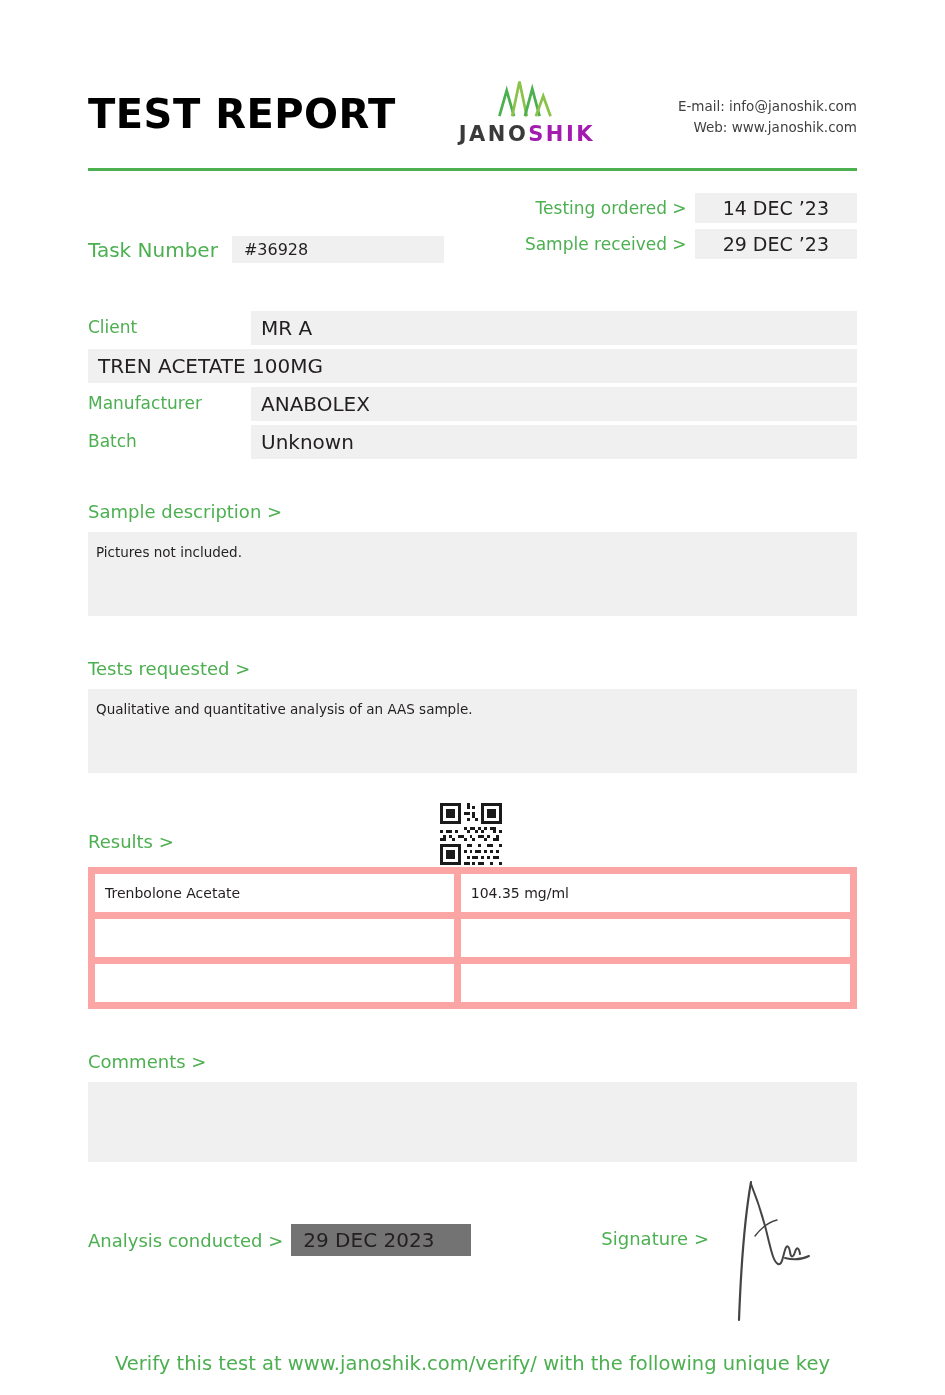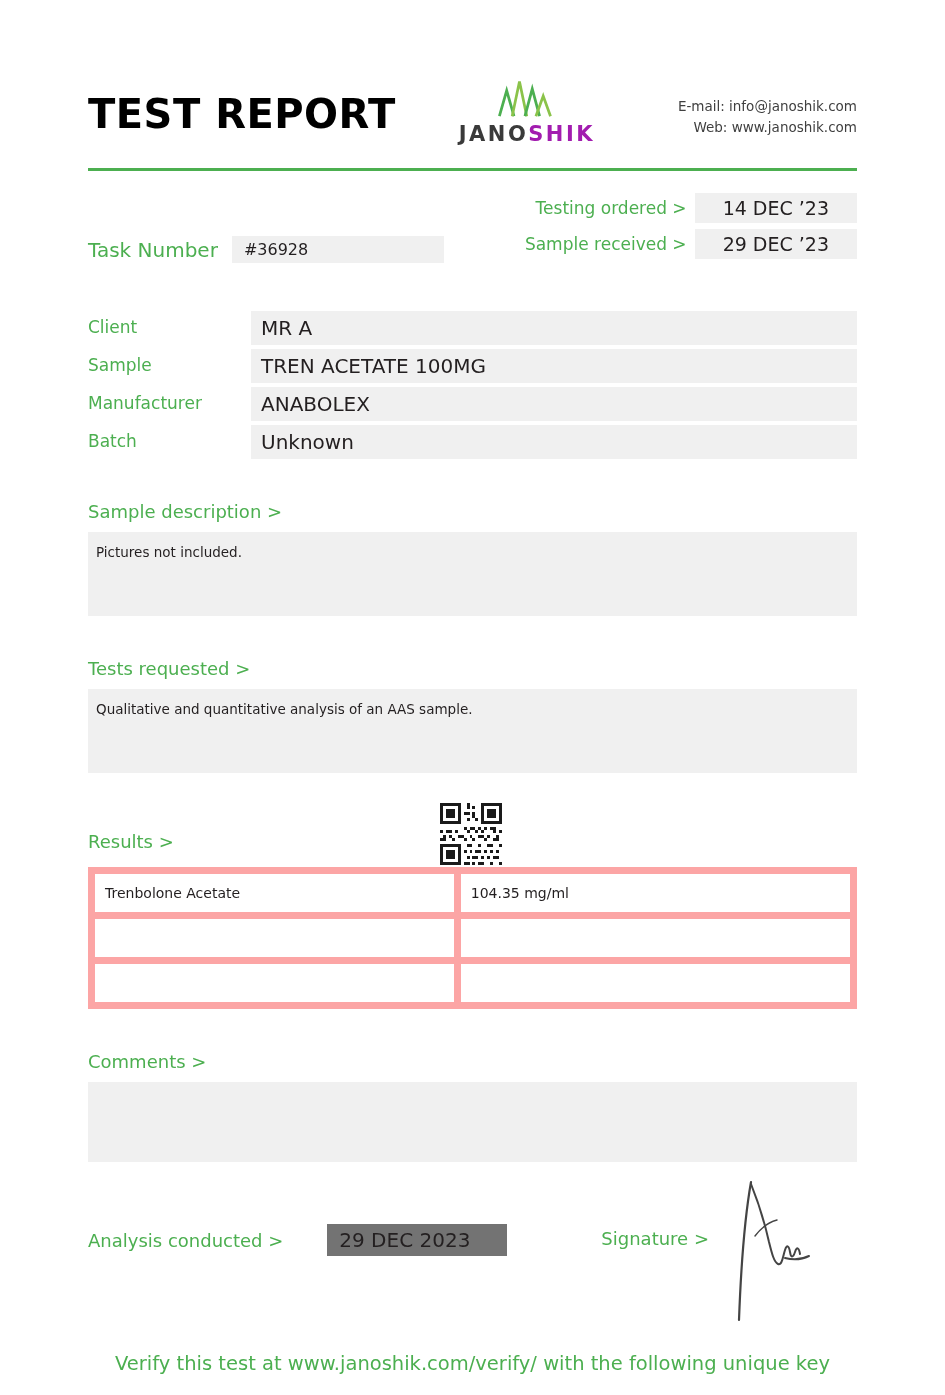--- a/index.html
+++ b/index.html
@@ -190,21 +190,20 @@
   
   .analysis {
     margin-top: 62px;
     display: flex;
     align-items: flex-start;
     justify-content: space-between;
   }
   .analysis-left {
     display: flex;
     align-items: center;
-    gap: 36px;
   }
   .analysis-label {
     color: #4CAF50;
     font-size: 18px;
     margin-right: 8px;
   }
   .analysis-value {
     background: #737373;
     font-size: 20px;
     padding: 4px 12px;
@@ -282,21 +281,20 @@
       </div>
     </div>
   </div>
 
   <div class="info">
     <div class="info-row">
       <div class="info-key">Client</div>
       <div class="info-val">MR A</div>
     </div>
     <div class="info-row">
-      <div class="info-key">Sample</div>
       <div class="info-val">TREN ACETATE 100MG</div>
     </div>
     <div class="info-row">
       <div class="info-key">Manufacturer</div>
       <div class="info-val">ANABOLEX</div>
     </div>
     <div class="info-row">
       <div class="info-key">Batch</div>
       <div class="info-val">Unknown</div>
     </div>

